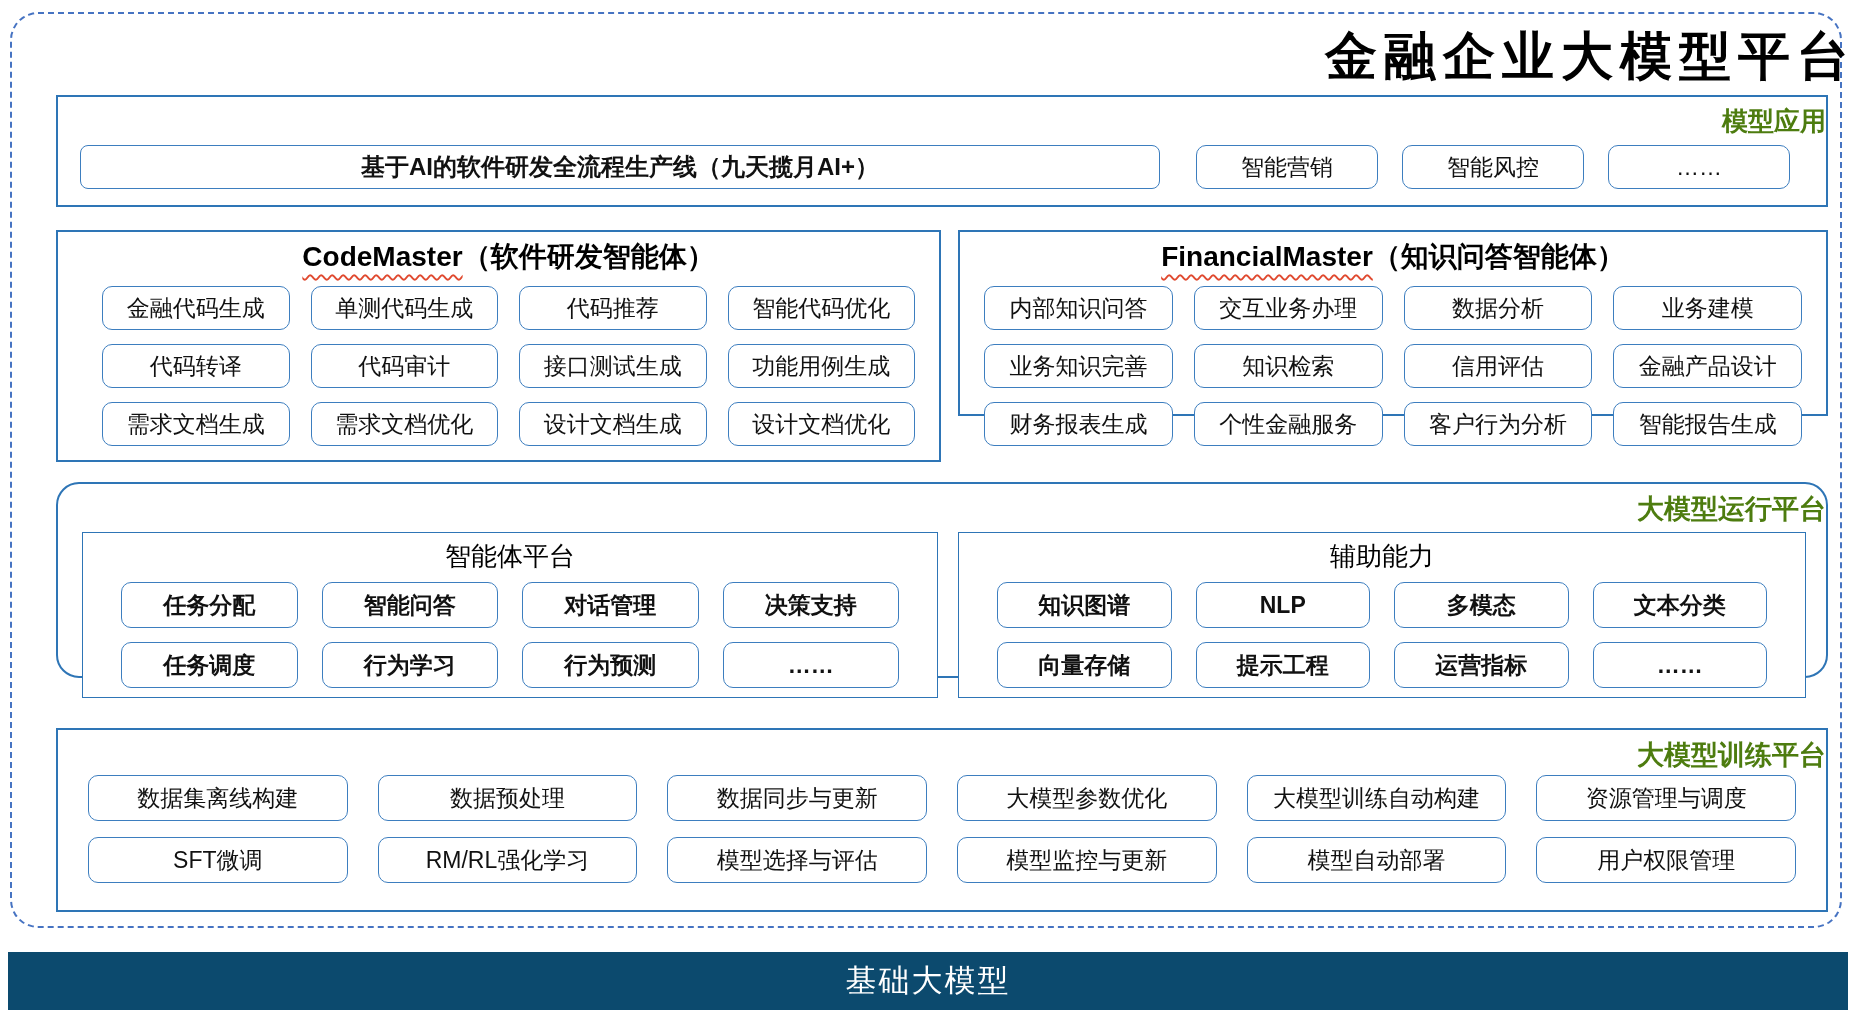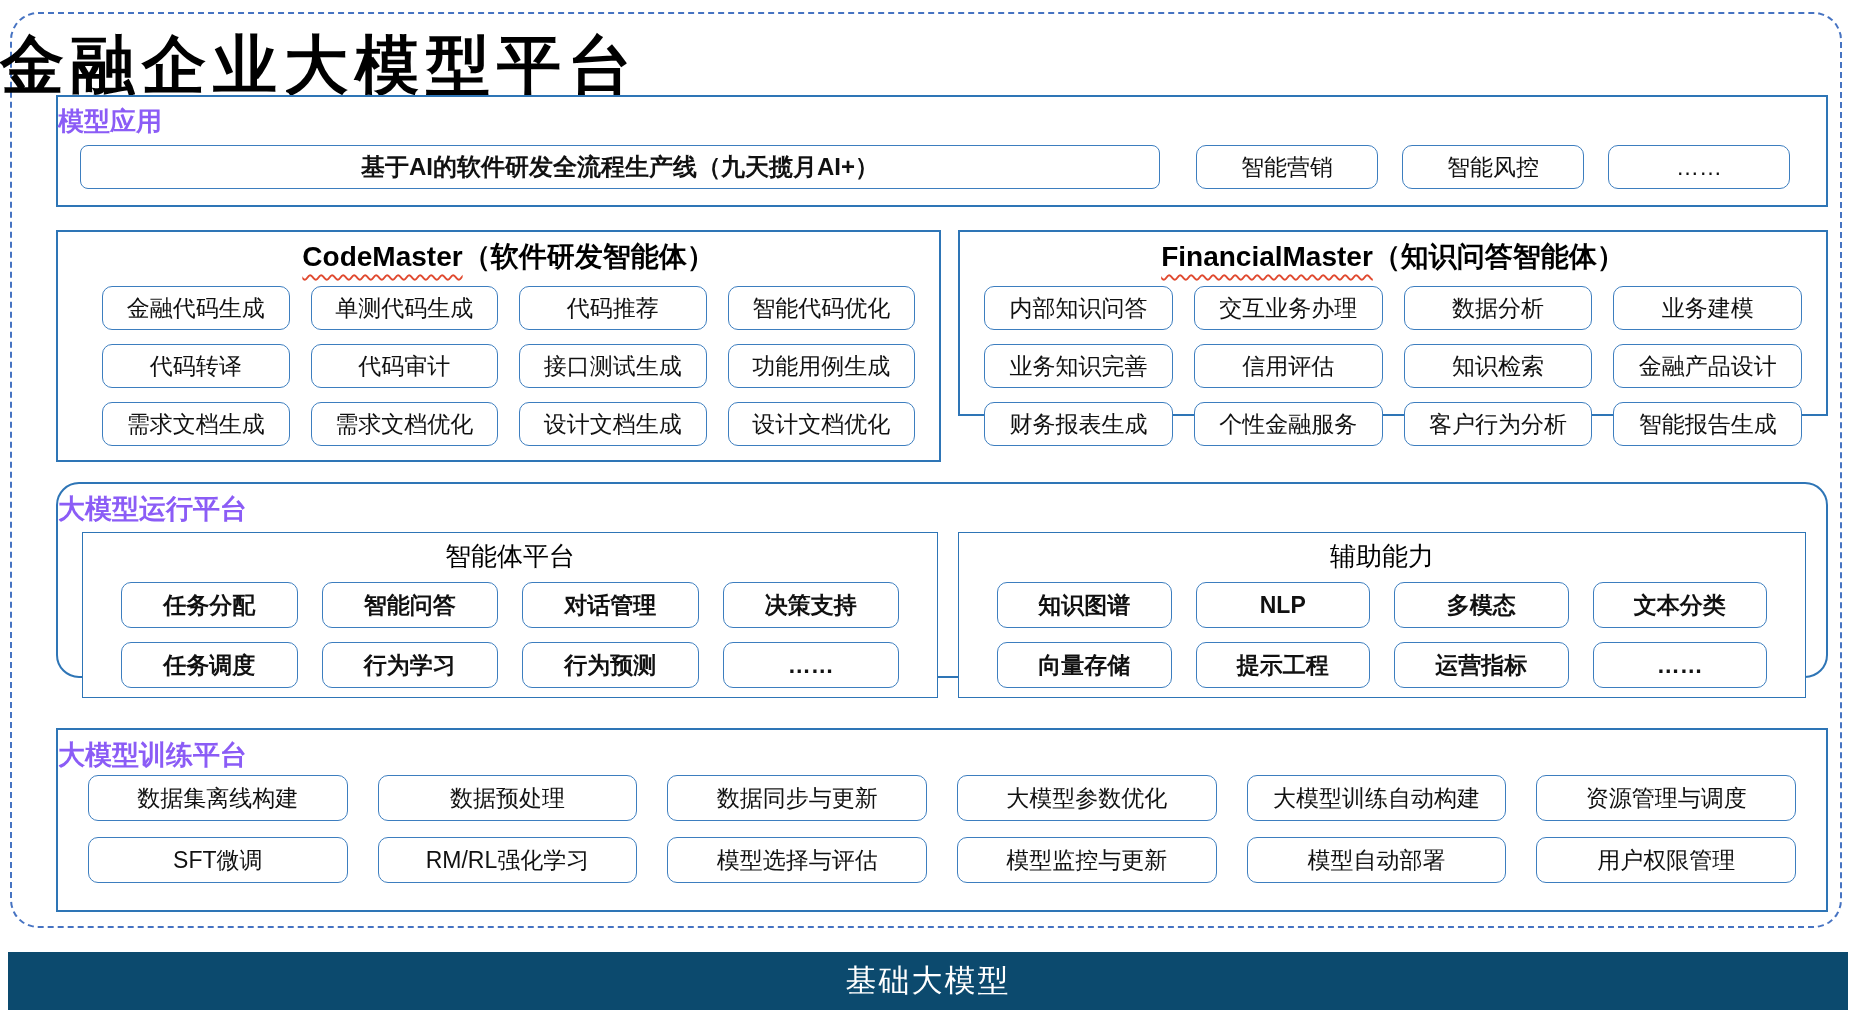--- a/index.html
+++ b/index.html
@@ -2,26 +2,26 @@
 <html><head>
 <meta charset="utf-8">
 <style>
   * { margin:0; padding:0; box-sizing:border-box; }
   body { background:#ffffff; font-family:"Liberation Sans", sans-serif; }
   .canvas { position:relative; width:1856px; height:1024px; background:#fff; overflow:hidden; }
 
   .outer-dashed { position:absolute; left:10px; top:12px; width:1832px; height:916px;
                   border:2px dashed #4673c2; border-radius:28px; }
 
-  .main-title { position:absolute; left:0; right:0; top:22px; text-align:left;
-                font-family:"DejaVu Serif", serif; font-weight:bold; font-size:64px;
+  .main-title { position:absolute; left:0; right:0; top:22px; text-align:right;
+                font-family:"DejaVu Serif", serif; font-weight:bold; font-size:52px;
                 letter-spacing:7px; color:#000; }
 
   .section { position:absolute; border:2px solid #2e75b6; background:#fff; }
-  .sec-header { text-align:left; font-weight:bold; font-size:26px; color:#8b5cf6; margin-top:7px; }
+  .sec-header { text-align:right; font-weight:bold; font-size:26px; color:#4d7c0f; margin-top:7px; }
   .sec-header-lg { font-size:27px; }
 
   .agent-header { text-align:center; font-size:28px; font-weight:bold; margin-top:6px; }
   .wavy { text-decoration-line:underline; text-decoration-style:wavy;
           text-decoration-color:#e0492f; text-decoration-thickness:2px; text-underline-offset:8px; }
 
   .cap-box { border:1.5px solid #3d7ebf; border-radius:10px; background:#fff;
              display:flex; align-items:center; justify-content:center;
              font-size:23px; color:#111; height:44px; white-space:nowrap; overflow:hidden; }
 
@@ -100,22 +100,22 @@
   <div class="section sec-fin">
     <div class="agent-header">
       <span class="wavy">FinancialMaster</span><span>（知识问答智能体）</span>
     </div>
     <div class="agent-grid">
         <div class="cap-box">内部知识问答</div>
         <div class="cap-box">交互业务办理</div>
         <div class="cap-box">数据分析</div>
         <div class="cap-box">业务建模</div>
         <div class="cap-box">业务知识完善</div>
+        <div class="cap-box">知识检索</div>
         <div class="cap-box">信用评估</div>
-        <div class="cap-box">知识检索</div>
         <div class="cap-box">金融产品设计</div>
         <div class="cap-box">财务报表生成</div>
         <div class="cap-box">个性金融服务</div>
         <div class="cap-box">客户行为分析</div>
         <div class="cap-box">智能报告生成</div>
       </div>
   </div>
 
   <div class="section sec-runtime">
     <div class="sec-header sec-header-lg">大模型运行平台</div>

